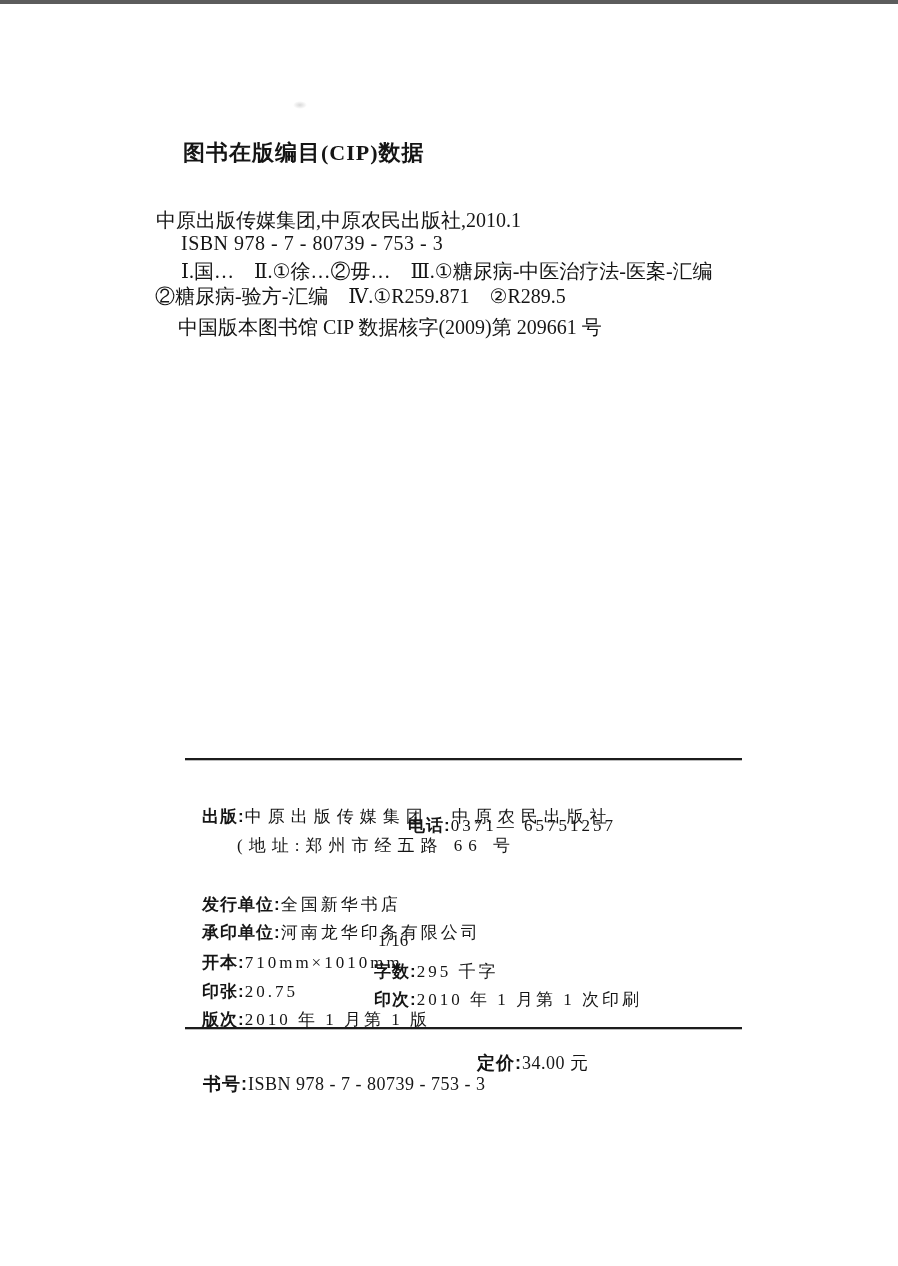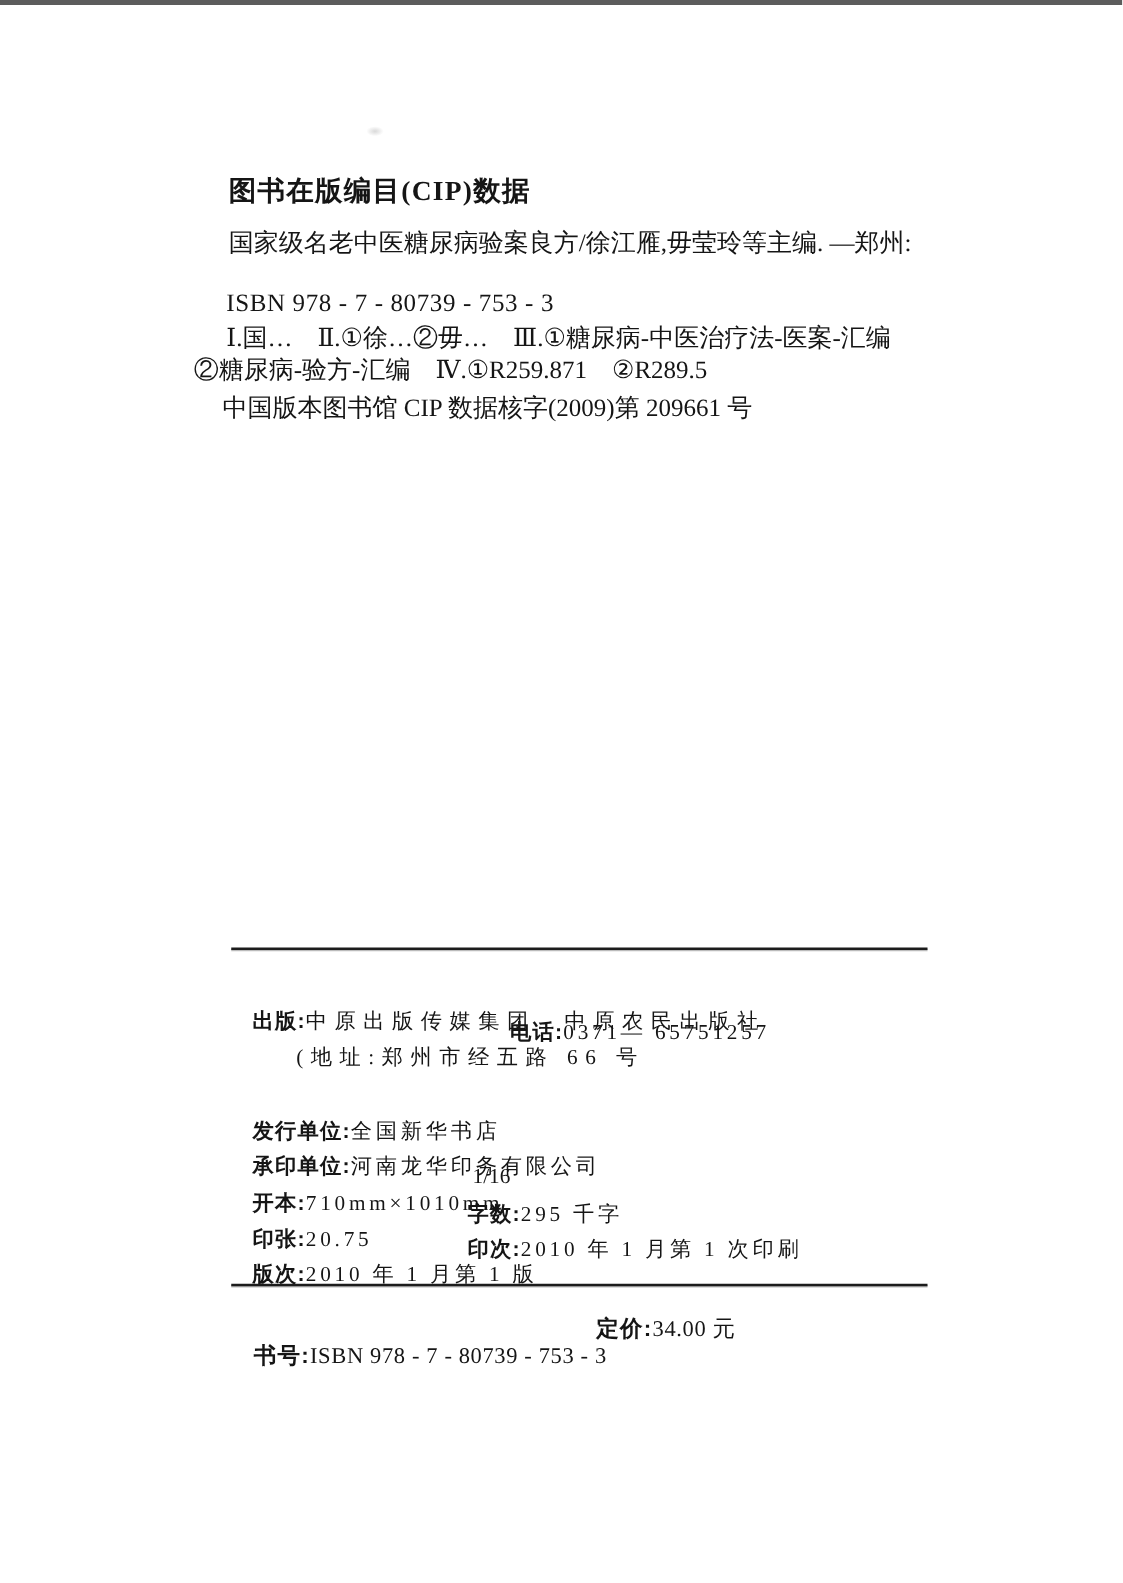--- a/index.html
+++ b/index.html
@@ -58,21 +58,21 @@
 
 <div class="page">
 
   <div class="scan-strip"></div>
   <div class="smudge"></div>
   <div class="speck1"></div>
   <div class="speck2"></div>
 
   <h1 class="cip-header">图书在版编目(CIP)数据</h1>
 
-  <p class="tline l1">国家级名老中医糖尿病验案良方/徐江雁,毋莹玲等主编. —郑州:</p>
+  <p class="tline l2">中原出版传媒集团,中原农民出版社,2010.1</p>
   <p class="tline l3">ISBN 978 - 7 - 80739 - 753 - 3</p>
 
   <p class="tline c1">Ⅰ.国…　Ⅱ.①徐…②毋…　Ⅲ.①糖尿病-中医治疗法-医案-汇编</p>
   <p class="tline c2">②糖尿病-验方-汇编　Ⅳ.①R259.871　②R289.5</p>
 
   <p class="tline ciprec">中国版本图书馆 CIP 数据核字(2009)第 209661 号</p>
 
   <div class="rule rule1"></div>
 
   <div class="crow r-pub">

